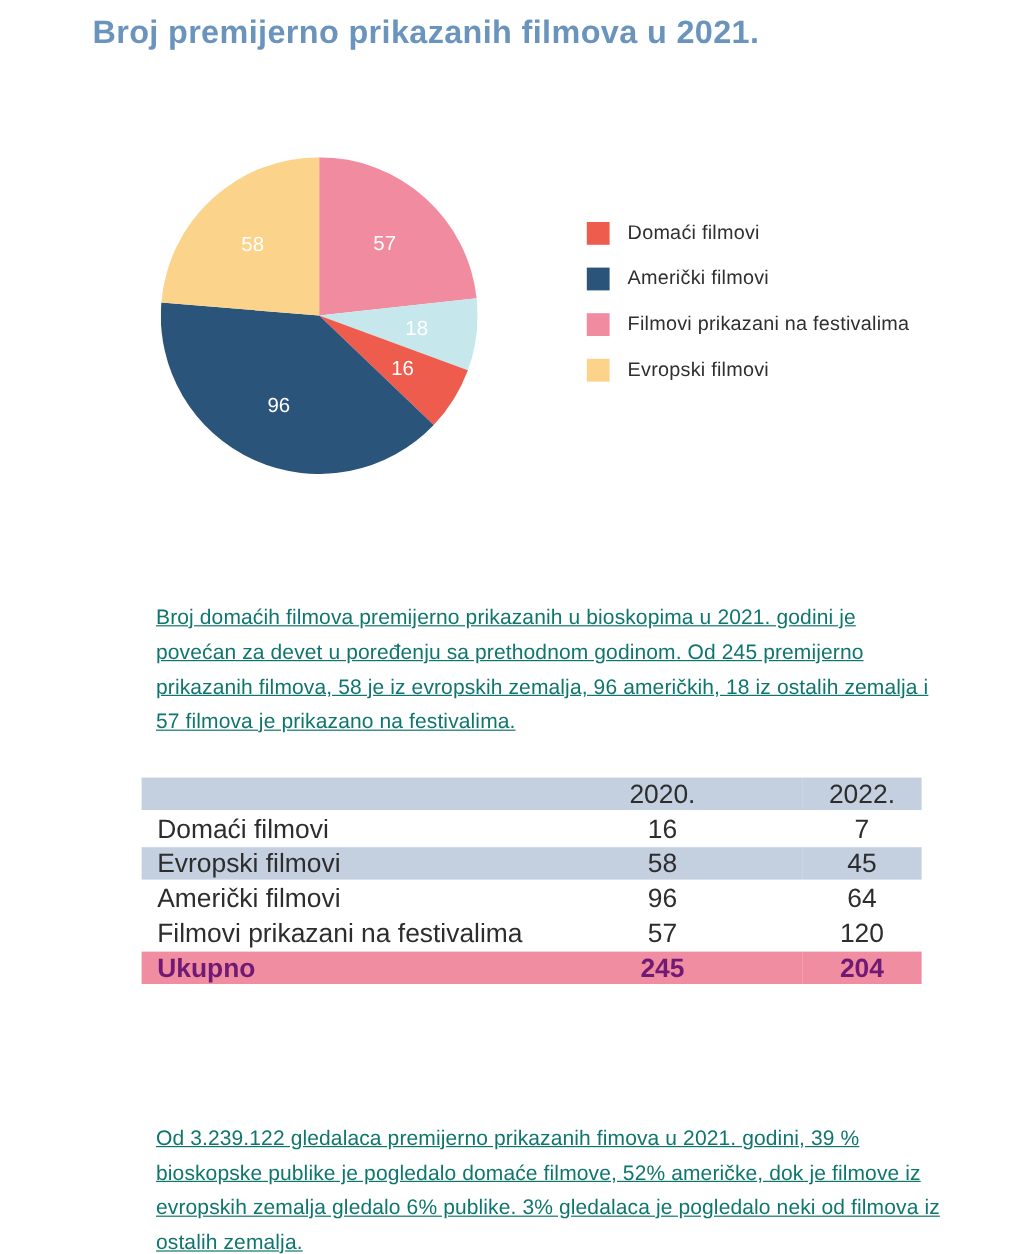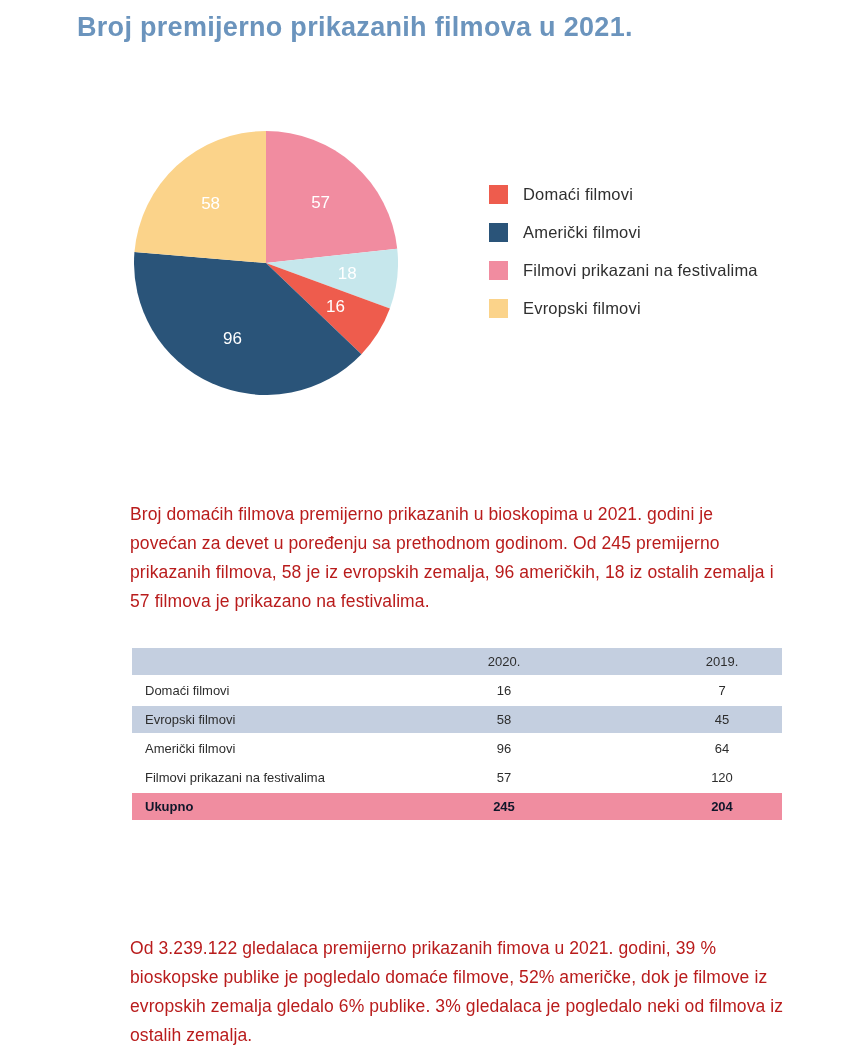--- a/index.html
+++ b/index.html
@@ -16,36 +16,36 @@
     font-size:17px; fill:#ffffff; text-anchor:middle;
     font-family:"Liberation Sans", sans-serif;
   }
   .legend { position:absolute; left:489px; top:185px; }
   .legend-item { display:flex; align-items:center; height:19px; margin-bottom:19px; }
   .swatch { width:19px; height:19px; flex:0 0 19px; display:inline-block; }
   .legend-label { margin-left:15px; font-size:16.5px; color:#2f2f2f; letter-spacing:0.2px; }
 
   .para {
     position:absolute; margin:0; font-size:17.5px; line-height:29px;
-    color:#b91c1c; letter-spacing:0.1px;
+    color:#0f766e; letter-spacing:0.1px;text-decoration:underline;
   }
   .para1 { left:130px; top:500px; width:648px; }
   .para2 { left:130px; top:934px; width:655px; }
 
   .data-table {
-    position:absolute; left:132px; top:646px; width:650px;
+    position:absolute; left:118px; top:646px; width:650px;
     border-collapse:separate; border-spacing:0 2px;
-    font-size:13px; color:#2d2d2d;
+    font-size:22px; color:#2d2d2d;
   }
   .data-table th, .data-table td { height:27px; padding:0; font-weight:normal; }
   .data-table .lbl { text-align:left; padding-left:13px; white-space:nowrap; }
   .data-table .num { text-align:center; }
   col.c-label { width:214px; } col.c-2020 { width:316px; } col.c-2019 { width:120px; }
   tr.band th, tr.band td { background:#C4CFE0; }
-  tr.total td { background:#F08DA0; font-weight:bold; color:#0f172a; }
+  tr.total td { background:#F08DA0; font-weight:bold; color:#701a75; }
 </style>
 </head>
 <body>
 
 <div class="page">
 
   <h1 class="title">Broj premijerno prikazanih filmova u 2021.</h1>
 
   <svg class="pie" viewBox="0 0 264 264">
       <path d="M 132 132 L 132.00 0.00 A 132 132 0 0 1 263.22 117.64 Z" fill="#F18CA0"></path>
@@ -84,21 +84,21 @@
   <table class="data-table">
     <colgroup>
         <col class="c-label">
         <col class="c-2020">
         <col class="c-2019">
       </colgroup>
     <thead>
       <tr class="band">
         <th class="lbl"></th>
         <th class="num">2020.</th>
-        <th class="num">2019.</th>
+        <th class="num">2022.</th>
       </tr>
     </thead>
     <tbody>
       <tr>
         <td class="lbl">Domaći filmovi</td>
         <td class="num">16</td>
         <td class="num">7</td>
       </tr>
       <tr class="band">
         <td class="lbl">Evropski filmovi</td>

